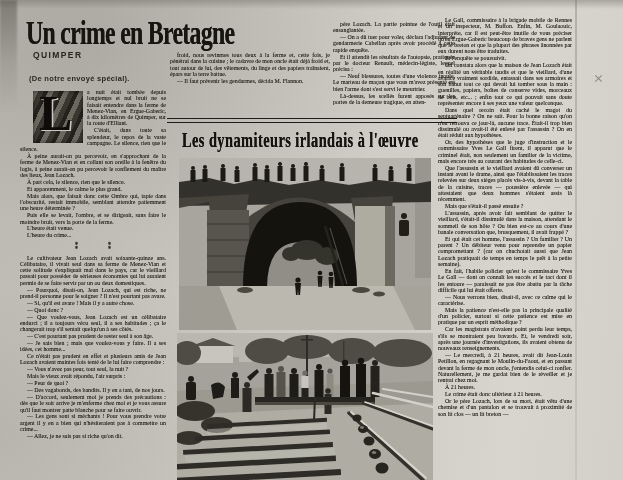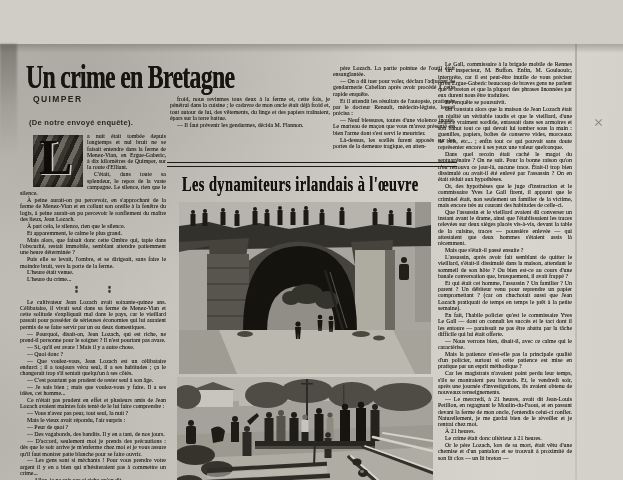--- a/index.html
+++ b/index.html
@@ -2,21 +2,21 @@
 <html><head>
 <meta charset="utf-8">
 <style>
   html,body{margin:0;padding:0;}
   body{width:623px;height:480px;overflow:hidden;position:relative;
        font-family:"Liberation Serif",serif;background:#cfcdc6;}
   .page{position:absolute;inset:0;
     background:
       radial-gradient(ellipse at 14% 8%, rgba(70,68,58,.20), transparent 42%),
       radial-gradient(ellipse at 0% 90%, rgba(90,88,78,.12), transparent 35%),
-      linear-gradient(95deg,#c2c0b9 0%,#cbc9c2 40%,#d1cfc8 68%,#d7d5ce 82%,#d2d0c9 100%); margin-top: 44px;}
+      linear-gradient(95deg,#c2c0b9 0%,#cbc9c2 40%,#d1cfc8 68%,#d7d5ce 82%,#d2d0c9 100%);}
   .top-shade{position:absolute;left:0;top:0;right:0;height:9px;
       background:linear-gradient(180deg,rgba(95,93,85,.38),transparent);}
   .left-smudge{position:absolute;left:0;top:0;width:17px;height:110px;
       background:linear-gradient(170deg,#53514a 0%,rgba(120,118,110,.5) 55%,transparent 100%);
       opacity:.55;filter:blur(1px);}
   .fold-line{position:absolute;left:575px;top:0;width:2px;height:480px;
       background:linear-gradient(180deg,rgba(110,108,100,.35),rgba(110,108,100,.12));}
   .margin-scratch{position:absolute;left:594px;top:74px;width:9px;height:9px;opacity:.55;}
   .margin-scratch:before,.margin-scratch:after{content:"";position:absolute;left:4px;top:0;
       width:1px;height:9px;background:#4a4840;}
@@ -61,21 +61,21 @@
 <body>
 
 <div class="page">
   <div class="top-shade"></div>
   <div class="left-smudge"></div>
   <div class="fold-line"></div>
   <div class="margin-scratch"></div>
 
   <div class="headline-main">Un crime en Bretagne</div>
   <div class="kicker">QUIMPER</div>
-  <div class="byline">(De notre envoyé enquête).</div>
+  <div class="byline">(De notre envoyé spécial).</div>
 
   <div class="bodycol" id="col1">
     <div class="dropcap">
       <span>L</span>
     </div>
     <p class="para" style="text-indent:0">a nuit était tombée depuis longtemps et nul bruit ne se faisait entendre dans la ferme de Menez-Vian, en Ergue-Gaberic, à dix kilomètres de Quimper, sur la route d'Elliant.</p>
     <div>
         <p class="para">C'était, dans toute sa splendeur, le repos de la vaste campagne. Le silence, rien que le silence.</p>
         <p class="para">À peine aurait-on pu percevoir, en s'approchant de la ferme de Menez-Vian et en collant son oreille à la fenêtre du logis, à peine aurait-on pu percevoir le ronflement du maître des lieux, Jean Lozach.</p>
         <p class="para">À part cela, le silence, rien que le silence.</p>

